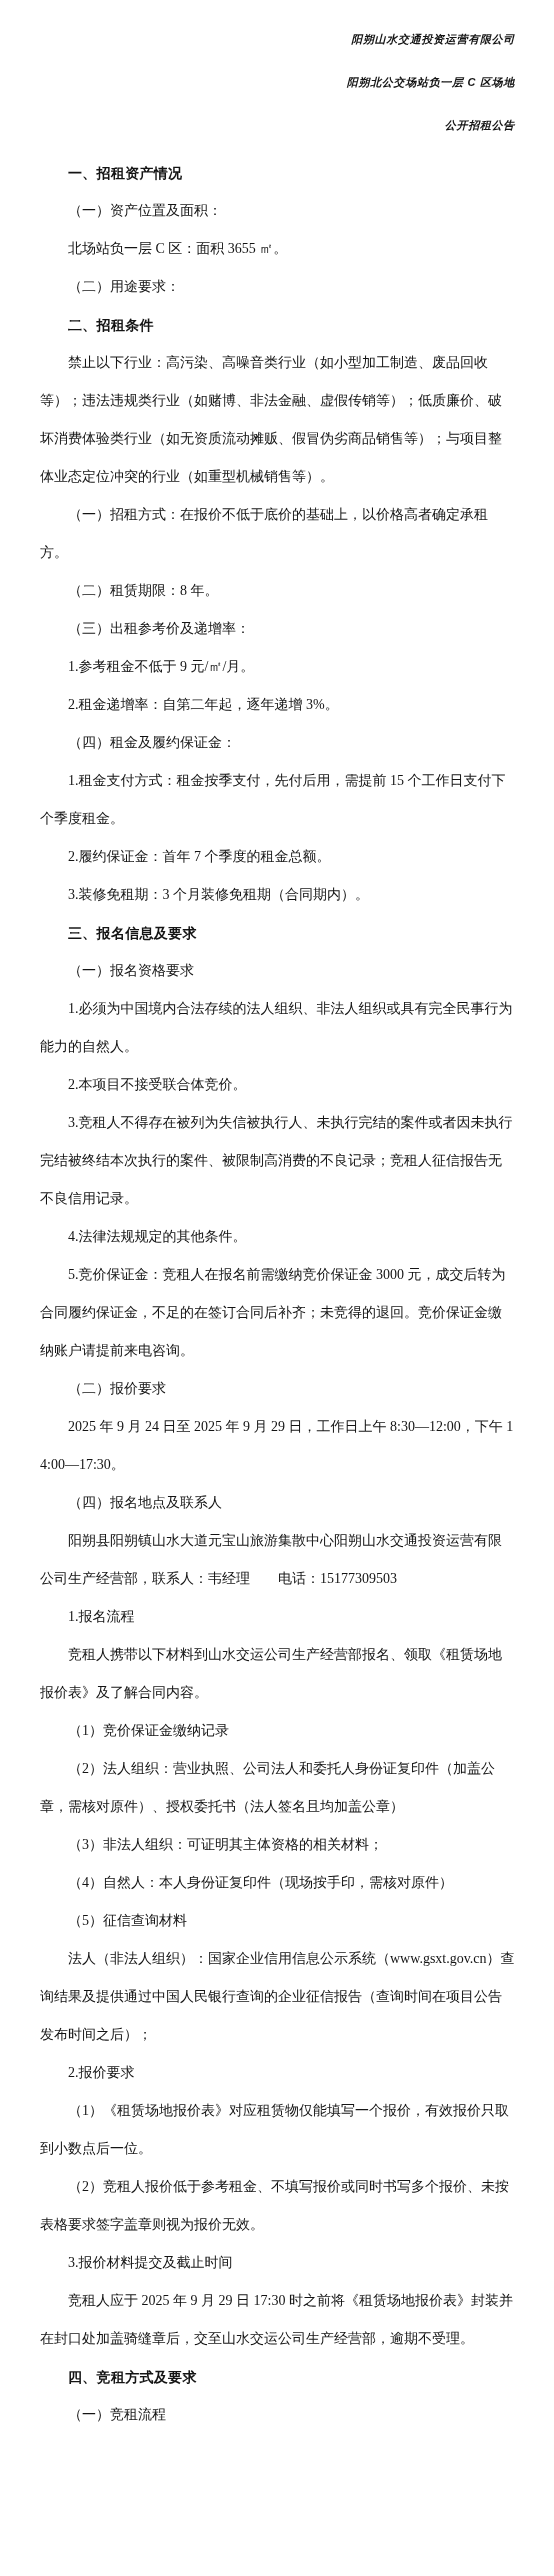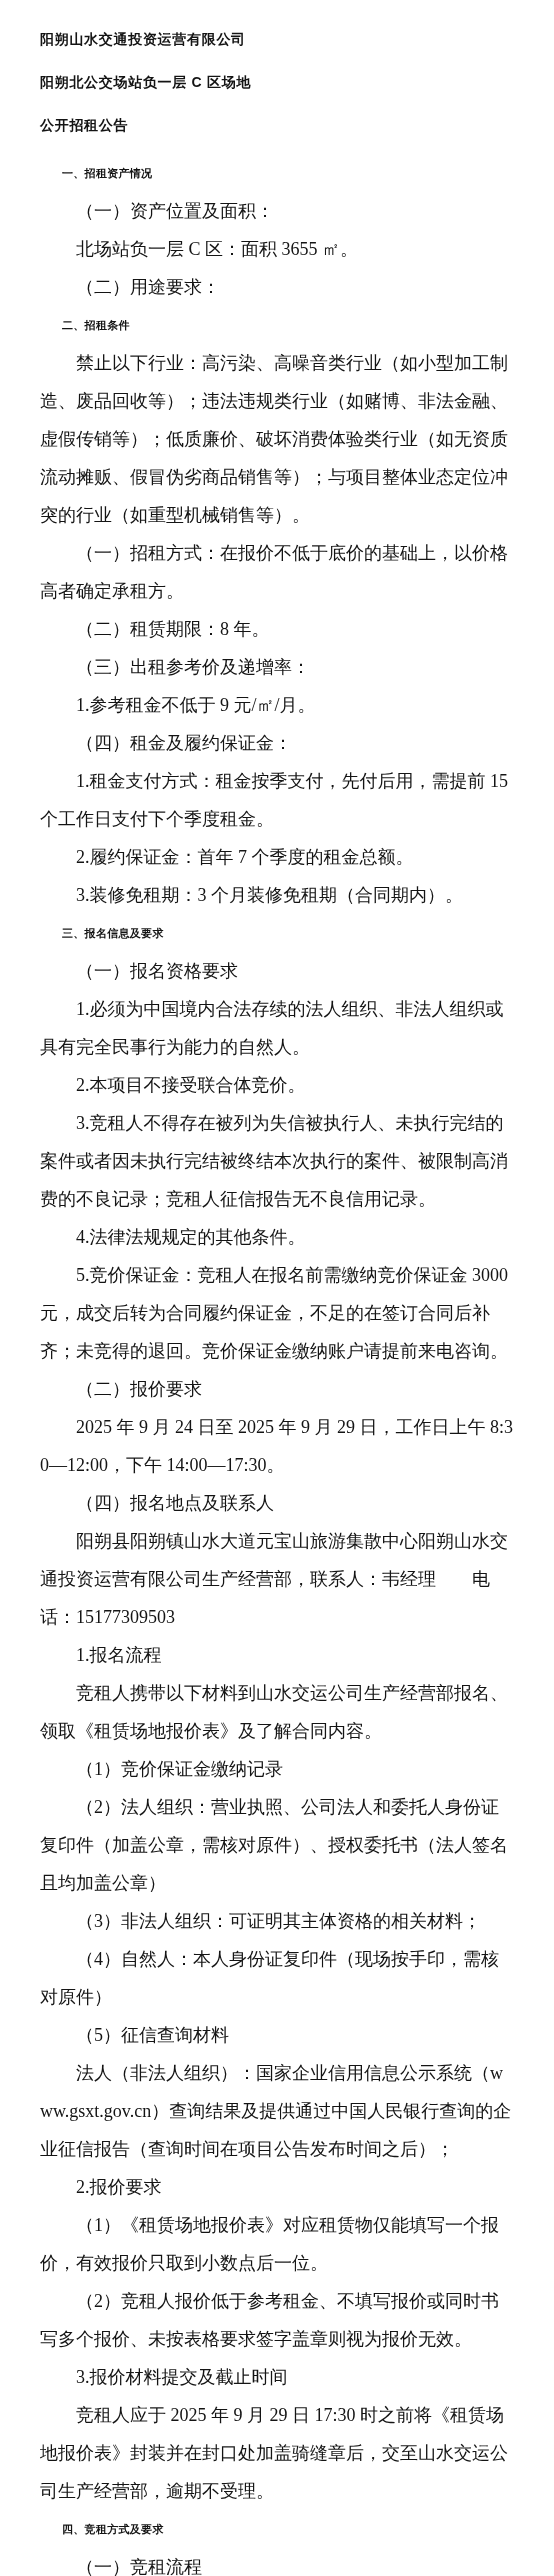--- a/index.html
+++ b/index.html
@@ -13,39 +13,40 @@
     min-height: 2576px;
     margin: 0 auto;
     background: #ffffff;
     box-sizing: border-box;
     padding: 18px 40px 42px 40px;
     color: #141414;
     font-family: "Liberation Serif", "DejaVu Serif", serif;
   }
   .title {
     margin: 0;
-    text-align: left;
+    text-align: right;
     font-family: "Liberation Sans", "DejaVu Sans", sans-serif;
     font-weight: bold;
-    font-size: 14px;
+    font-size: 11px;
     line-height: 43px;
     letter-spacing: 0.7px;
+    font-style: italic;
   }
   .doc-body { margin-top: 7px; }
   .blk {
     margin: 0;
-    font-size: 18px;
+    font-size: 14px;
     line-height: 38px;
     text-indent: 2em;
     word-break: break-all;
   }
   .blk.h1 {
     font-family: "Liberation Sans", "DejaVu Sans", sans-serif;
     font-weight: bold;
-    font-size: 11px;
+    font-size: 14px;
     letter-spacing: 0.3px;
   }
   .blk.sub {
     font-family: "Liberation Serif", "DejaVu Serif", serif;
   }
 </style>
 </head>
 <body>
 
 <div class="page">
@@ -57,20 +58,21 @@
       <p class="blk h1">一、招租资产情况</p>
       <p class="blk sub">（一）资产位置及面积：</p>
       <p class="blk p">北场站负一层 C 区：面积 3655 ㎡。</p>
       <p class="blk sub">（二）用途要求：</p>
       <p class="blk h1">二、招租条件</p>
       <p class="blk p">禁止以下行业：高污染、高噪音类行业（如小型加工制造、废品回收等）；违法违规类行业（如赌博、非法金融、虚假传销等）；低质廉价、破坏消费体验类行业（如无资质流动摊贩、假冒伪劣商品销售等）；与项目整体业态定位冲突的行业（如重型机械销售等）。</p>
       <p class="blk sub">（一）招租方式：在报价不低于底价的基础上，以价格高者确定承租方。</p>
       <p class="blk sub">（二）租赁期限：8 年。</p>
       <p class="blk sub">（三）出租参考价及递增率：</p>
       <p class="blk p">1.参考租金不低于 9 元/㎡/月。</p>
+      <p class="blk p">2.租金递增率：自第二年起，逐年递增 3%。</p>
       <p class="blk sub">（四）租金及履约保证金：</p>
       <p class="blk p">1.租金支付方式：租金按季支付，先付后用，需提前 15 个工作日支付下个季度租金。</p>
       <p class="blk p">2.履约保证金：首年 7 个季度的租金总额。</p>
       <p class="blk p">3.装修免租期：3 个月装修免租期（合同期内）。</p>
       <p class="blk h1">三、报名信息及要求</p>
       <p class="blk sub">（一）报名资格要求</p>
       <p class="blk p">1.必须为中国境内合法存续的法人组织、非法人组织或具有完全民事行为能力的自然人。</p>
       <p class="blk p">2.本项目不接受联合体竞价。</p>
       <p class="blk p">3.竞租人不得存在被列为失信被执行人、未执行完结的案件或者因未执行完结被终结本次执行的案件、被限制高消费的不良记录；竞租人征信报告无不良信用记录。</p>
       <p class="blk p">4.法律法规规定的其他条件。</p>

